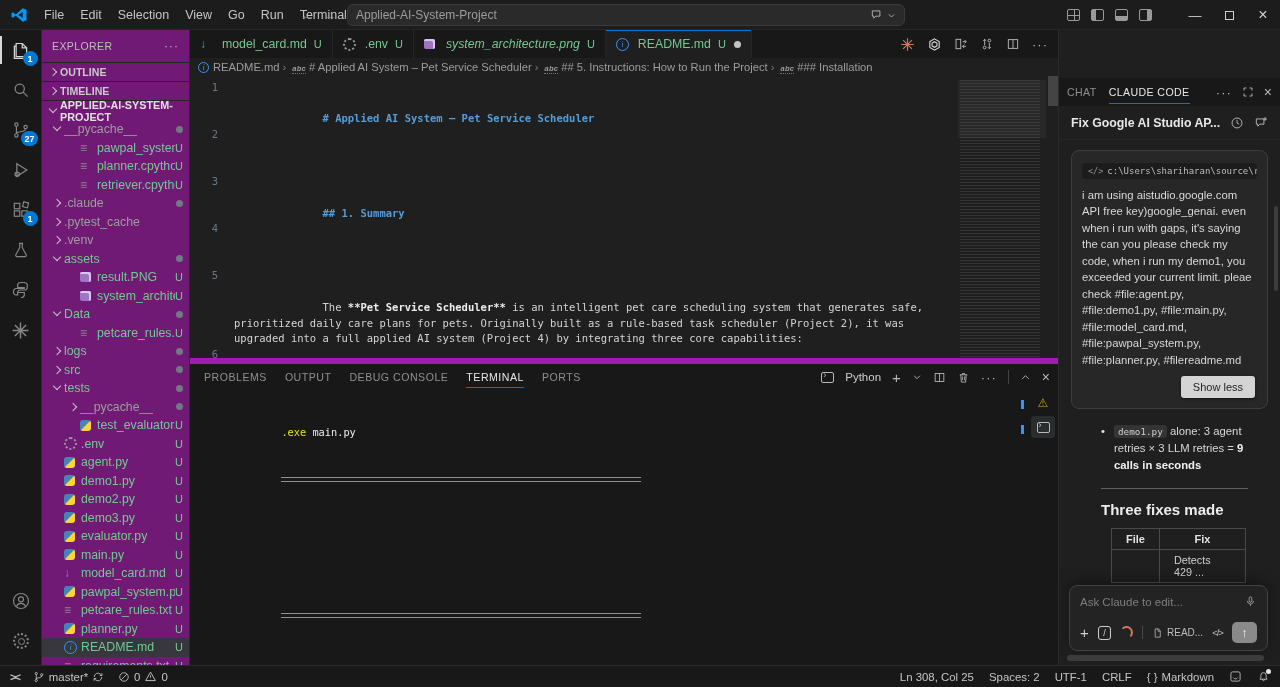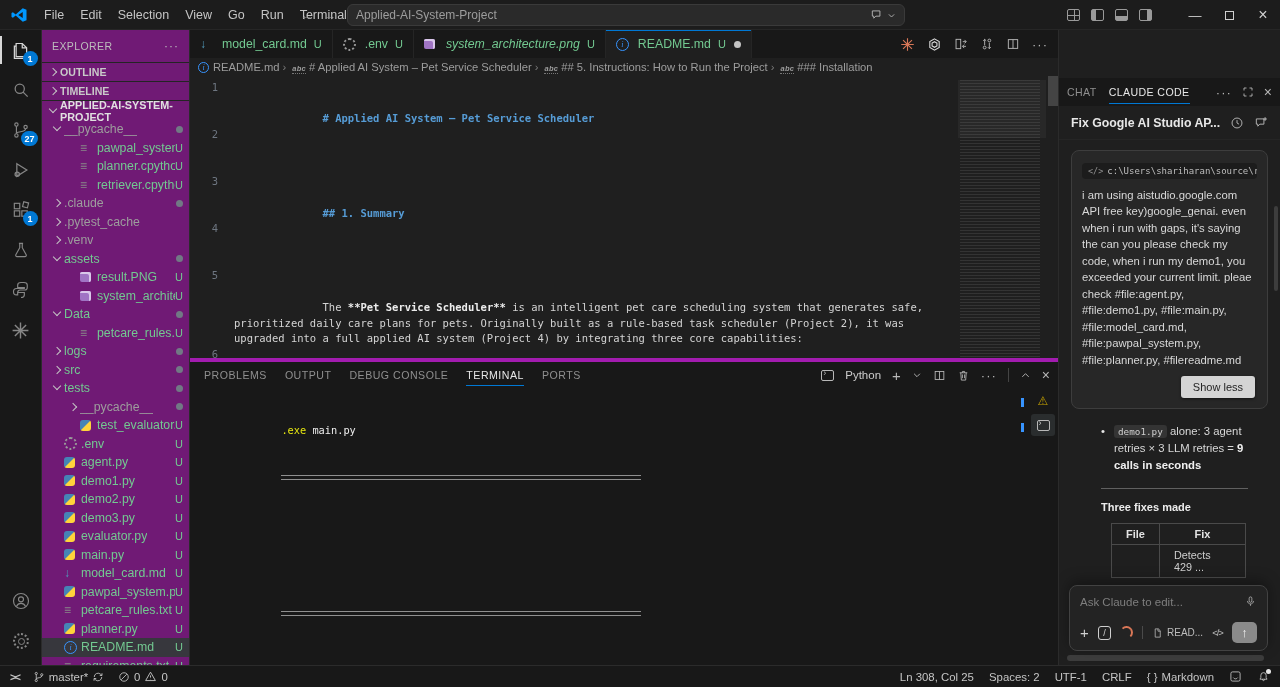--- a/index.html
+++ b/index.html
@@ -104,21 +104,21 @@
   .ltext{white-space:pre-wrap;width:704px;color:#d4d4d4;word-break:break-word;}
   .ltext .h{color:#569cd6;font-weight:bold;}
   .ltext .b{color:#ececec;font-weight:bold;}
   .minimap{position:absolute;right:12px;top:4px;width:88px;bottom:0;opacity:.8;}
   .minimap::before{content:"";position:absolute;inset:0 6px 0 2px;
     background:repeating-linear-gradient(to bottom,rgba(190,190,190,.16) 0 1px,transparent 1px 3px);}
   .mm-view{position:absolute;left:0;right:0;top:0;height:58px;background:rgba(255,255,255,.05);}
   .vscroll{position:absolute;right:0;top:0;width:10px;height:30px;background:rgba(130,130,130,.38);}
 
   
-  .panel{height:307px;flex:none;background:#181818;border-top:4px solid #a21caf;position:relative;display:flex;flex-direction:column;}
+  .panel{height:307px;flex:none;background:#181818;border-top:6px solid #a21caf;position:relative;display:flex;flex-direction:column;}
   .panel-head{height:26px;display:flex;align-items:center;padding:0 8px 0 14px;flex:none;}
   .ptab{font-size:10.6px;letter-spacing:.5px;color:#8f8f8f;margin-right:18px;padding:5px 0 4px;border-bottom:1px solid transparent;}
   .ptab.active{color:#e7e7e7;border-bottom-color:#0078d4;}
   .panel-icons{margin-left:auto;display:flex;align-items:center;gap:11px;color:#b8b8b8;font-size:12px;}
   .term-glyph{width:13px;height:11px;border:1px solid #b8b8b8;border-radius:2px;position:relative;}
   .term-glyph::before{content:"›";position:absolute;left:1px;top:-3px;font-size:9px;}
   .shell-label{font-size:11.5px;color:#cccccc;}
   .vsep{width:1px;height:14px;background:#444;}
   .term{flex:1;padding:5px 0 0 17px;font-family:"DejaVu Sans Mono","Liberation Mono",monospace;font-size:10.3px;line-height:15.2px;overflow:hidden;}
   .tline{min-height:15.2px;white-space:pre;}
@@ -151,21 +151,21 @@
   .msg-text{margin-top:8px;font-size:11.3px;line-height:1.46;color:#d8d8d8;word-wrap:break-word;}
   .showless{display:block;margin:8px 2px 0 auto;background:#d4d4d4;color:#1f1f1f;border:none;border-radius:3px;
     padding:5px 12px;font-size:11px;font-family:inherit;box-shadow:0 1px 3px rgba(0,0,0,.5);}
   .resp{margin-top:14px;padding-left:30px;}
   .resp ul{list-style:none;margin-top:6px;}
   .resp li{font-size:11.3px;line-height:1.5;color:#d8d8d8;position:relative;padding-left:13px;margin-bottom:3px;}
   .resp li::before{content:"•";position:absolute;left:0;color:#e8e8e8;}
   .codechip{font-family:"DejaVu Sans Mono",monospace;font-size:9.3px;background:#343434;border-radius:3px;padding:1px 4px;color:#cfcfcf;}
   .resp b{color:#f0f0f0;}
   .resp hr{border:none;border-top:1px solid #606060;margin:14px 20px 12px 0;}
-  .fixes-h{font-size:11px;font-weight:bold;color:#ececec;margin-bottom:10px;}
+  .fixes-h{font-size:15px;font-weight:bold;color:#ececec;margin-bottom:10px;}
   .fix-table{border-collapse:collapse;margin-left:10px;}
   .fix-table th,.fix-table td{border:1px solid #4a4a4a;font-size:11px;padding:4px 14px;color:#e3e3e3;}
   .fix-table th{font-weight:bold;}
   .fix-table td{color:#cfcfcf;font-size:10.8px;}
   .rp-input{position:absolute;left:10px;right:12px;bottom:14px;background:#232323;border:1px solid #424242;border-radius:8px;
     padding:9px 10px 7px;z-index:5;box-shadow:0 -4px 14px rgba(0,0,0,.35);}
   .rp-input .row1{display:flex;align-items:center;color:#7e7e7e;font-size:11.5px;}
   .rp-input .row1 .mic{margin-left:auto;color:#aaa;}
   .rp-input .row2{display:flex;align-items:center;margin-top:14px;gap:9px;color:#cfcfcf;}
   .plus{font-size:15px;line-height:1;}

